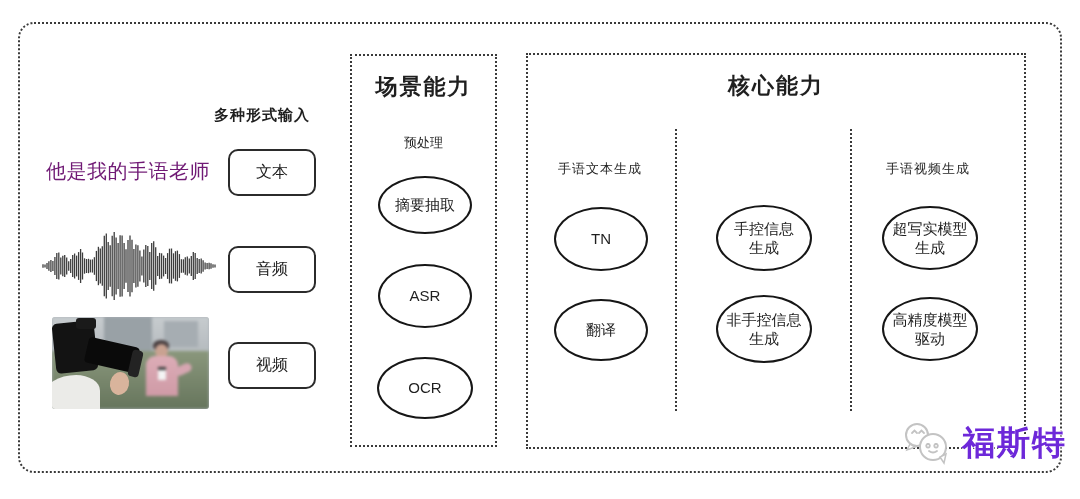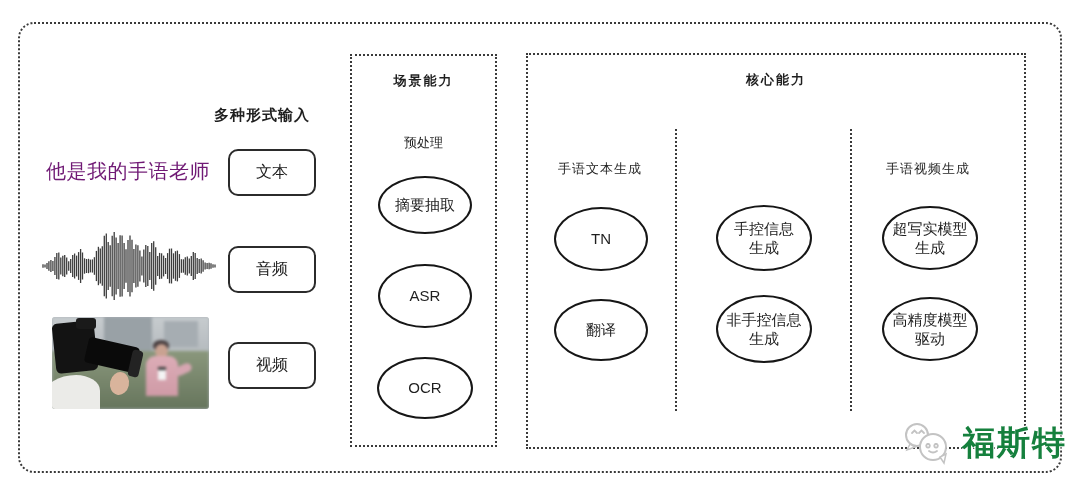--- a/index.html
+++ b/index.html
@@ -48,35 +48,35 @@
   .ph-lensring{left:78px;top:33px;width:11px;height:27px;border-radius:4px;background:#232323;
     transform:rotate(13deg);}
   .ph-hand{left:58px;top:55px;width:19px;height:23px;border-radius:50%;background:#d9b49c;
     transform:rotate(12deg);}
 
   
   .panel{position:absolute;border:2px dotted #3a3a3a;background:transparent;}
   .scene-panel{left:350px;top:54px;width:143px;height:389px;}
   .core-panel{left:526px;top:53px;width:496px;height:392px;}
   .panel-title{position:absolute;top:16px;left:0;width:100%;text-align:center;
-    font-size:13px;font-weight:bold;letter-spacing:2px;}
+    font-size:22px;font-weight:bold;letter-spacing:2px;}
   .panel-subtitle{position:absolute;top:78px;left:0;width:100%;text-align:center;font-size:13px;}
 
   .node{position:absolute;border:2.5px solid #161616;border-radius:50%;background:#fff;
     display:flex;flex-direction:column;align-items:center;justify-content:center;
     font-size:15px;line-height:1.3;text-align:center;}
 
   .col-divider{position:absolute;top:74px;height:282px;border-left:2px dotted #3a3a3a;width:0;}
   .col-header{position:absolute;top:105px;transform:translateX(-50%);white-space:nowrap;
     font-size:13px;letter-spacing:1px;}
 
   
   .watermark{position:absolute;left:900px;top:420px;display:flex;align-items:center;gap:4px;
     z-index:5;}
-  .watermark-text{font-size:33px;font-weight:bold;letter-spacing:2px;color:#15803d;
+  .watermark-text{font-size:33px;font-weight:bold;letter-spacing:2px;color:#6d28d9;
     text-shadow:0 0 2px #ffffff,1px 1px 0 #ffffff,-1px -1px 0 #ffffff;}
 </style>
 </head>
 <body>
 
 <div class="stage">
 
   <div class="outer-frame"></div>
 
   <div class="input-heading">多种形式输入</div>

